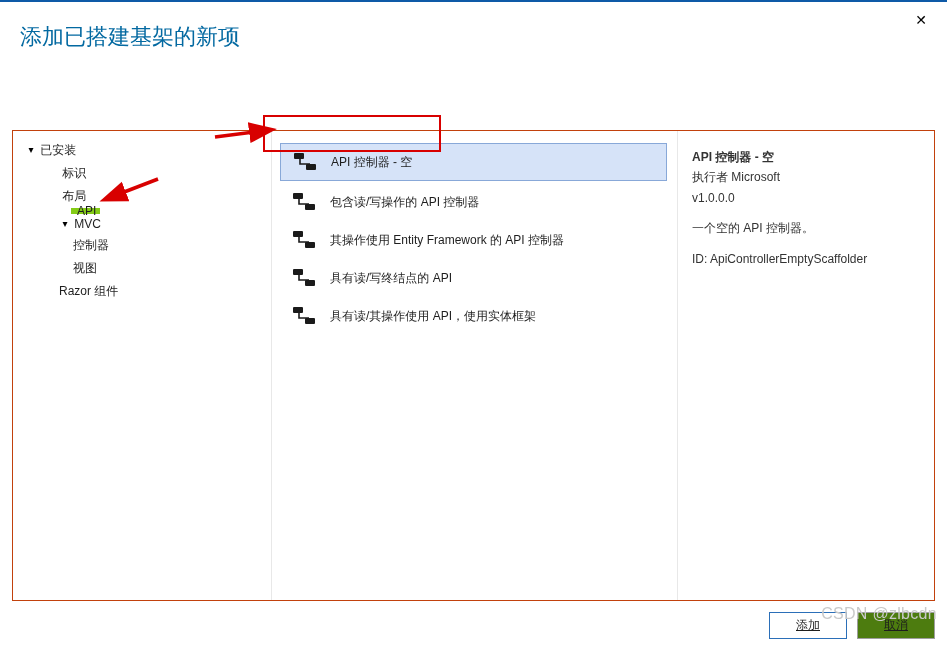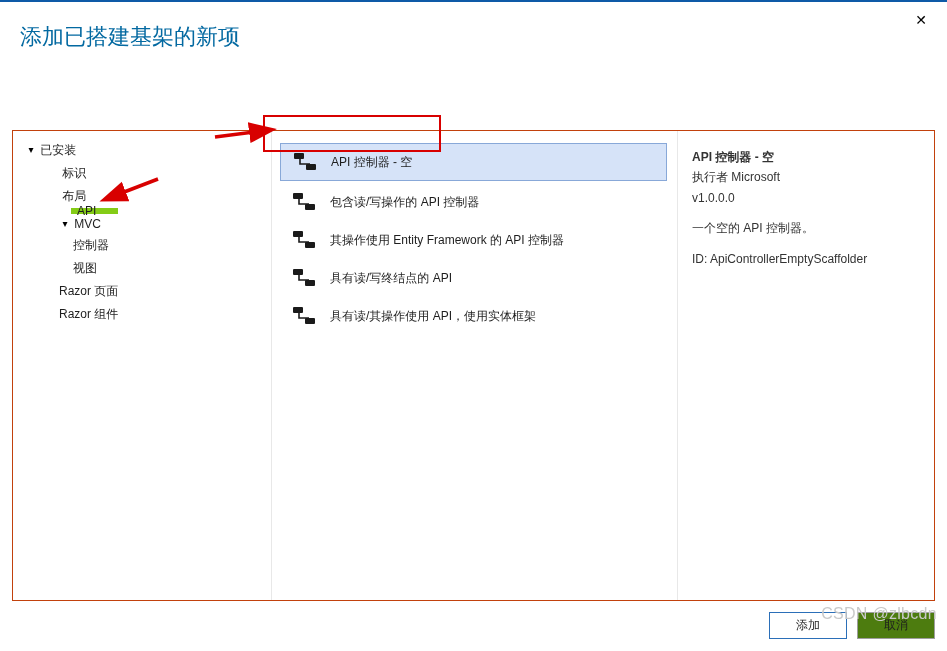--- a/index.html
+++ b/index.html
@@ -65,21 +65,21 @@
     color: #000;
     transform: translateY(-1px);
   }
   .tree-item.depth0 { padding-left: 12px; }
   .tree-item.depth1 { padding-left: 34px; }
   .tree-item.depth2 { padding-left: 46px; }
   .tree-item.depth3 { padding-left: 60px; }
   .tree-item.selected {
     background: #84cc16;
     display: inline-block;
-    padding-right: 22px;
+    padding-right: 4px;
     margin-left: 0;
     text-align: right;
   }
   .tree-item.selected.depth2 { margin-left: 58px; padding-left: 6px; }
   .center-pane {
     flex: 1;
     border-left: 1px solid #e8e8e8;
     border-right: 1px solid #e8e8e8;
     padding: 10px 0 0 0;
     background: #fff;
@@ -117,20 +117,21 @@
     color: #333;
   }
   .right-pane .rtitle { font-weight: 600; }
   .right-pane .spacer { height: 10px; }
   .button-bar {
     position: absolute;
     right: 12px;
     bottom: 12px;
     display: flex;
     gap: 10px;
+    text-decoration: underline;
   }
   .btn {
     min-width: 78px;
     padding: 4px 18px;
     border: 1px solid #9e9e9e;
     background: #4d7c0f;
     font-size: 12px;
     cursor: pointer;
     text-align: center;
   }
@@ -184,23 +185,20 @@
       </div>
       <div class="tree-item depth2">
         <span class="caret">▾</span>
         <span>MVC</span>
       </div>
       <div class="tree-item depth3">
         <span>控制器</span>
       </div>
       <div class="tree-item depth3">
         <span>视图</span>
-      </div>
-      <div class="tree-item depth2">
-        <span>Razor 页面</span>
       </div>
       <div class="tree-item depth2">
         <span>Razor 组件</span>
       </div>
     </div>
 
     <div class="center-pane">
 
       <div class="template-item selected">
         <span class="icon">

